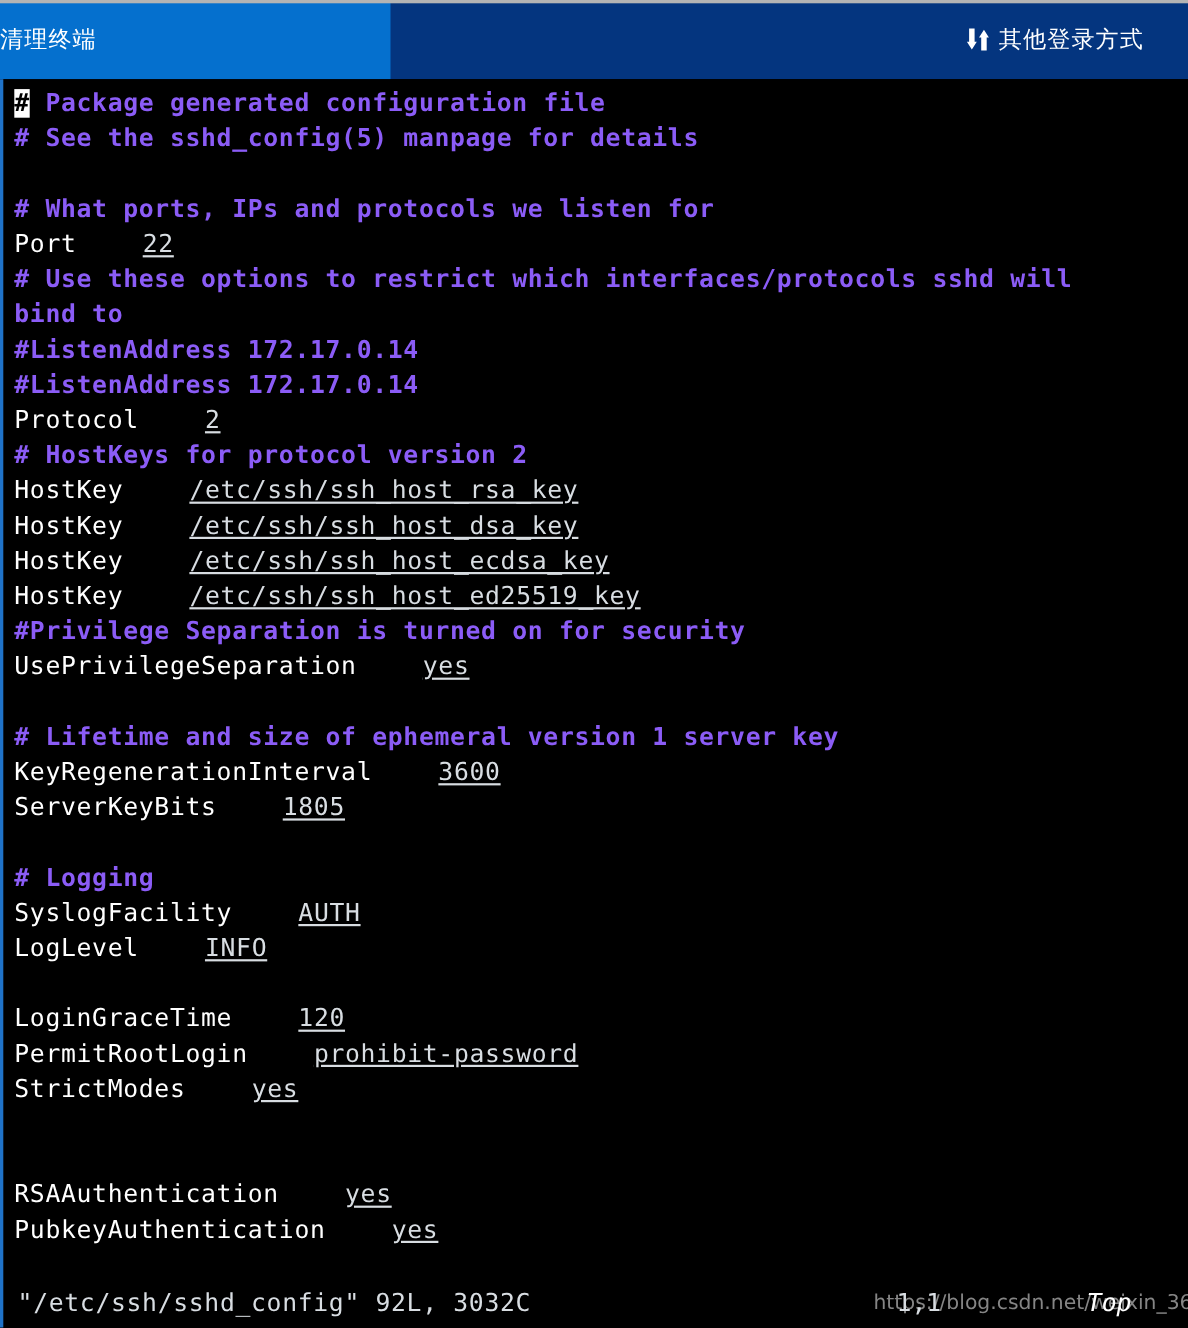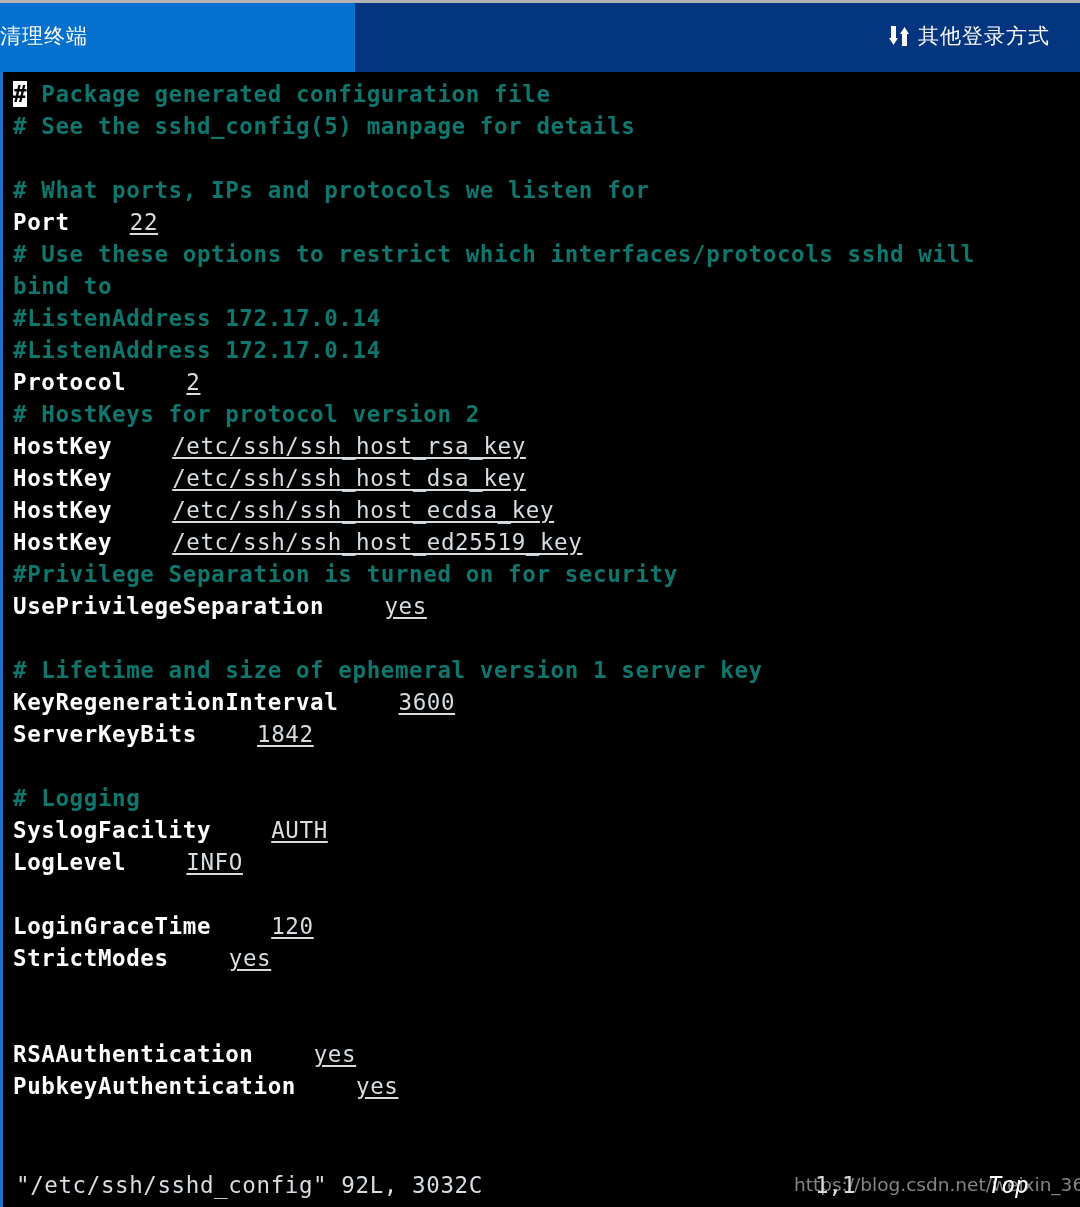--- a/index.html
+++ b/index.html
@@ -45,21 +45,21 @@
     font-family: "DejaVu Sans", "Liberation Sans", sans-serif;
     font-size: 21px;
     letter-spacing: 1px;
     cursor: pointer;
   }
   .topbar-spacer { flex: 1 1 auto; }
   .login-methods {
     display: flex;
     align-items: center;
     gap: 8px;
-    padding-right: 30px;
+    padding-right: 40px;
     color: #ffffff;
     font-family: "DejaVu Sans", "Liberation Sans", sans-serif;
     font-size: 21px;
     letter-spacing: 1px;
     cursor: pointer;
   }
   .switch-icon {
     width: 22px;
     height: 24px;
     display: block;
@@ -82,24 +82,24 @@
     height: 32px;
     line-height: 32px;
     white-space: pre;
     font-family: "DejaVu Sans Mono", "Liberation Mono", monospace;
     font-size: 22.5px;
     letter-spacing: 0.6px;
     color: #ffffff;
   }
   .kw {
     color: #ffffff;
-    font-weight: bold;
+    font-weight: normal;
   }
   .cmt {
-    color: #0f766e;
+    color: #8b5cf6;
     font-weight: bold;
   }
   .val {
     color: #d8dde2;
     font-weight: normal;
     text-decoration: underline;
     text-underline-offset: 3px;
     margin-left: 46px;
   }
   .cursor {
@@ -192,27 +192,28 @@
         <div class="line"><span class="cmt"># HostKeys for protocol version 2</span></div>
         <div class="line"><span class="kw">HostKey </span><span class="val">/etc/ssh/ssh_host_rsa_key</span></div>
         <div class="line"><span class="kw">HostKey </span><span class="val">/etc/ssh/ssh_host_dsa_key</span></div>
         <div class="line"><span class="kw">HostKey </span><span class="val">/etc/ssh/ssh_host_ecdsa_key</span></div>
         <div class="line"><span class="kw">HostKey </span><span class="val">/etc/ssh/ssh_host_ed25519_key</span></div>
         <div class="line"><span class="cmt">#Privilege Separation is turned on for security</span></div>
         <div class="line"><span class="kw">UsePrivilegeSeparation </span><span class="val">yes</span></div>
         <div class="line">&nbsp;</div>
         <div class="line"><span class="cmt"># Lifetime and size of ephemeral version 1 server key</span></div>
         <div class="line"><span class="kw">KeyRegenerationInterval </span><span class="val">3600</span></div>
-        <div class="line"><span class="kw">ServerKeyBits </span><span class="val">1842</span></div>
+        <div class="line"><span class="kw">ServerKeyBits </span><span class="val">1805</span></div>
         <div class="line">&nbsp;</div>
         <div class="line"><span class="cmt"># Logging</span></div>
         <div class="line"><span class="kw">SyslogFacility </span><span class="val">AUTH</span></div>
         <div class="line"><span class="kw">LogLevel </span><span class="val">INFO</span></div>
         <div class="line">&nbsp;</div>
         <div class="line"><span class="kw">LoginGraceTime </span><span class="val">120</span></div>
+        <div class="line"><span class="kw">PermitRootLogin </span><span class="val">prohibit-password</span></div>
         <div class="line"><span class="kw">StrictModes </span><span class="val">yes</span></div>
         <div class="line">&nbsp;</div>
         <div class="line">&nbsp;</div>
         <div class="line"><span class="kw">RSAAuthentication </span><span class="val">yes</span></div>
         <div class="line"><span class="kw">PubkeyAuthentication </span><span class="val">yes</span></div>
       </div>
 
     <div class="statusline">"/etc/ssh/sshd_config" 92L, 3032C</div>
 
     <div class="watermark">https://blog.csdn.net/weixin_36626</div>

